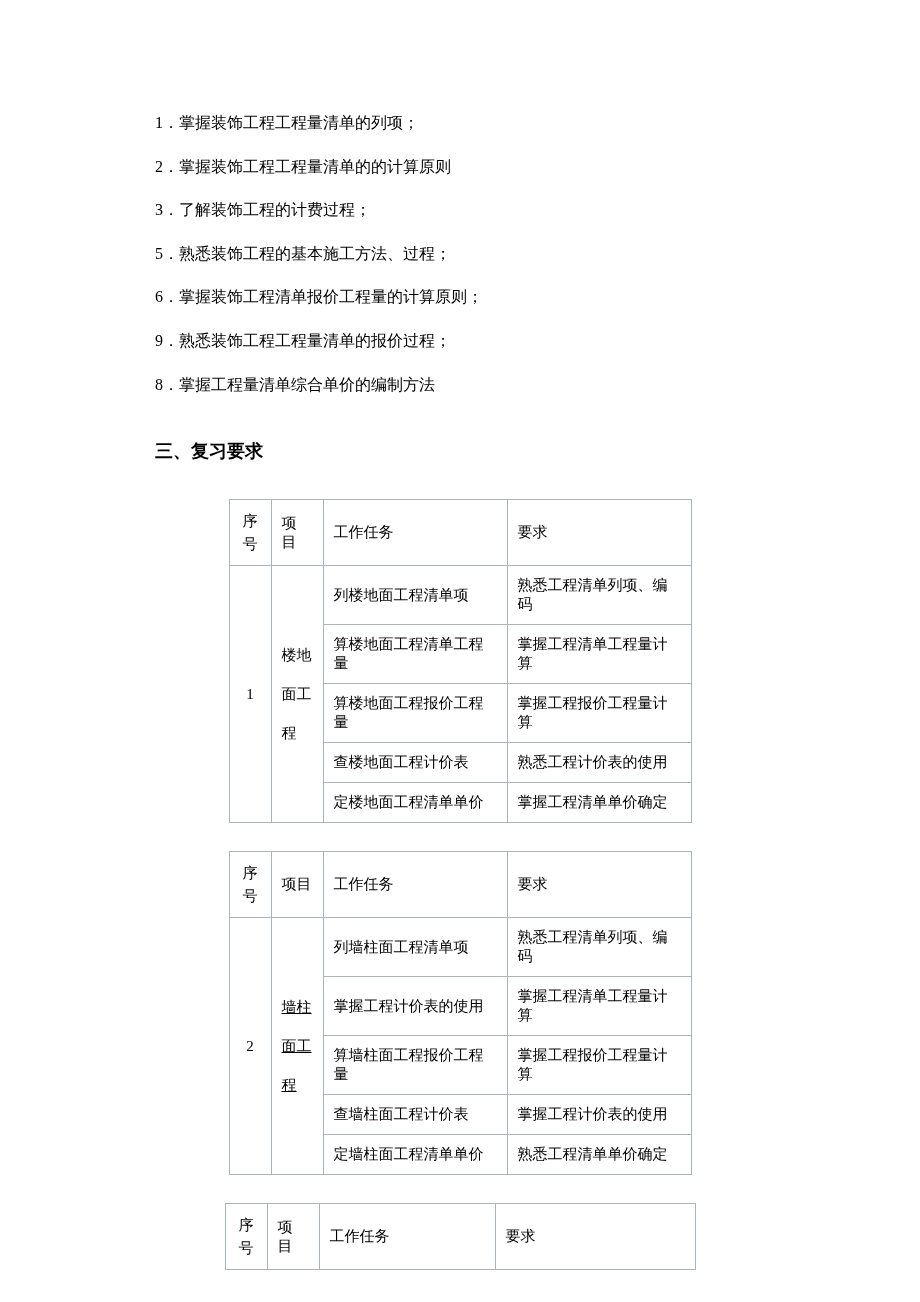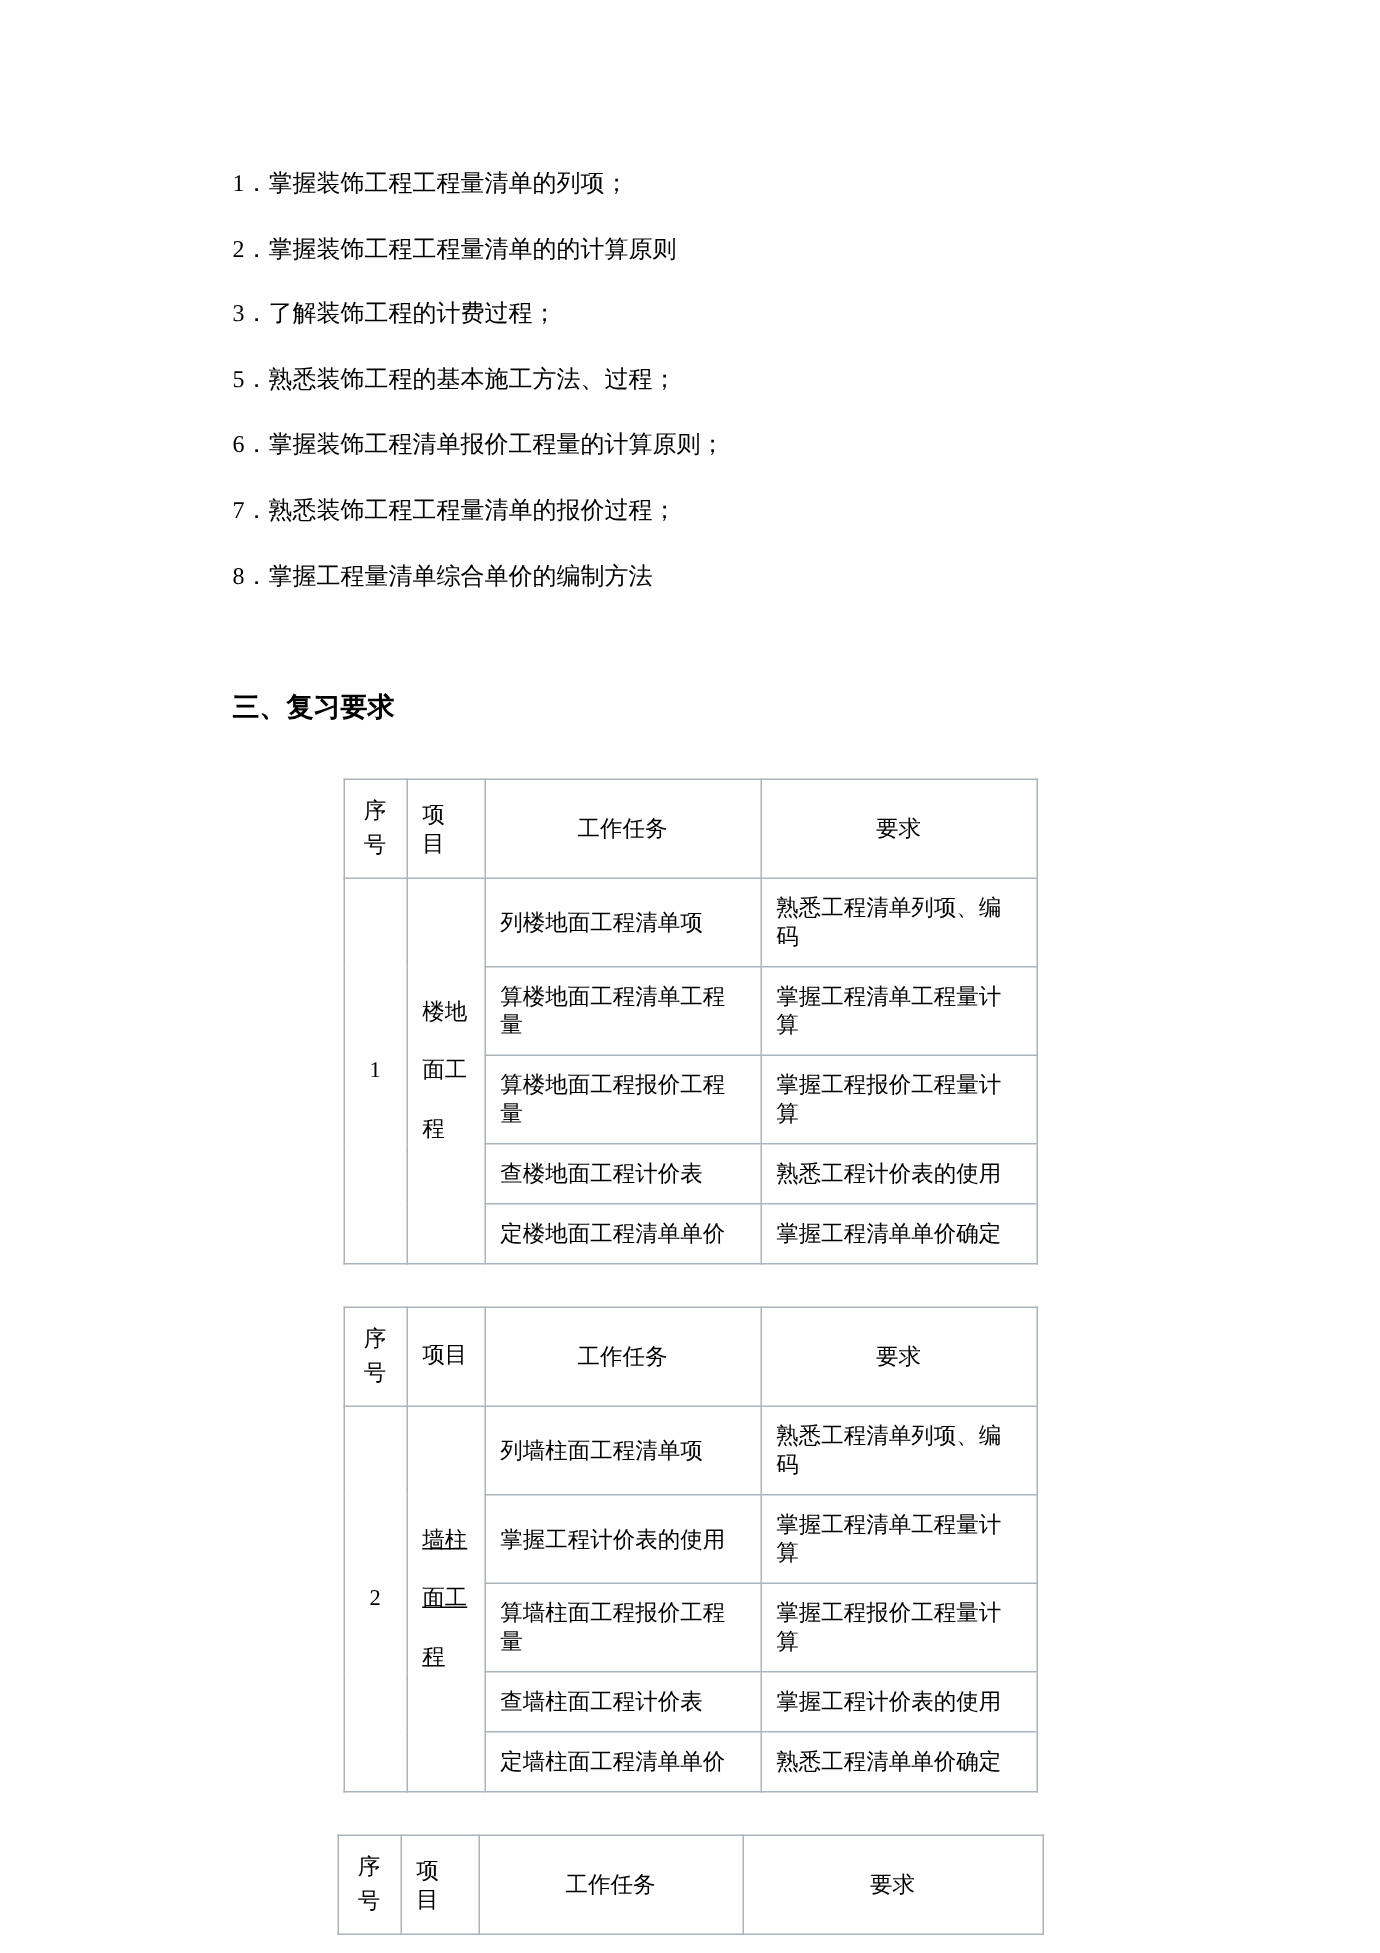--- a/index.html
+++ b/index.html
@@ -14,61 +14,61 @@
       position: relative;
     }
     .list-item {
       margin-bottom: 18px;
       line-height: 1.6;
     }
     .section-heading {
       font-family: "SimHei", "黑体", sans-serif;
       font-size: 18px;
       font-weight: bold;
-      margin-top: 62px;
+      margin-top: 42px;
       margin-bottom: 36px;
     }
     .tables-wrap {
       display: flex;
       flex-direction: column;
       align-items: center;
     }
     table {
       border-collapse: collapse;
       margin-bottom: 28px;
       font-size: 15px;
     }
     th, td {
       border: 1px solid #aab4bd;
       padding: 10px 10px;
       text-align: left;
       vertical-align: middle;
       font-weight: normal;
     }
     th {
-      text-align: center;
+      text-align: left;
     }
     .col-seq { width: 42px; text-align: center; }
     .col-proj { width: 52px; text-align: left; }
     .col-task { width: 184px; }
     .col-req { width: 184px; }
     .col-task-wide { width: 176px; }
     .col-req-wide { width: 200px; }
     .seq-head { line-height: 1.5; }
   </style>
 </head>
 <body>
 
 <div>
   <p class="list-item">1．掌握装饰工程工程量清单的列项；</p>
   <p class="list-item">2．掌握装饰工程工程量清单的的计算原则</p>
   <p class="list-item">3．了解装饰工程的计费过程；</p>
   <p class="list-item">5．熟悉装饰工程的基本施工方法、过程；</p>
   <p class="list-item">6．掌握装饰工程清单报价工程量的计算原则；</p>
-  <p class="list-item">7．熟悉装饰工程工程量清单的报价过程；</p>
+  <p class="list-item">9．熟悉装饰工程工程量清单的报价过程；</p>
   <p class="list-item">8．掌握工程量清单综合单价的编制方法</p>
 </div>
 
 <h2 class="section-heading">三、复习要求</h2>
 
 <div class="tables-wrap">
 
   <table>
     <tbody>
         <tr>

